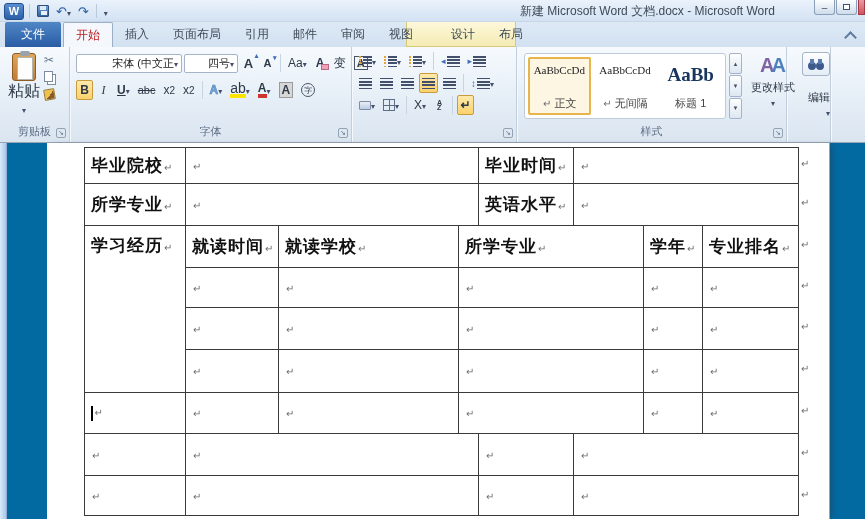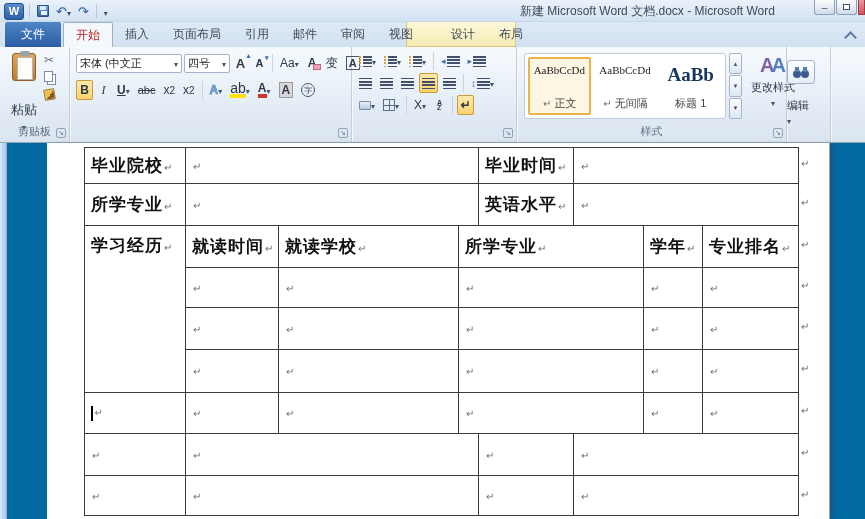--- a/index.html
+++ b/index.html
@@ -43,28 +43,28 @@
 .launcher{position:absolute;right:3px;bottom:4px;width:10px;height:10px;border:1px solid #93a3b5;border-radius:2px;color:#5d6e86;font-size:7px;line-height:8px;text-align:center}
 .launcher::after{content:"↘"}
 .sb{display:inline-flex;align-items:center;justify-content:center;height:20px;min-width:17px;padding:0 2px;border-radius:2px;font-size:12px;color:#2f3a48;border:1px solid transparent}
 .sb.on{background:linear-gradient(#ffe9ab,#fbd26d);border:1px solid #c89b3c}
 .vsep{width:1px;height:18px;background:#c9d4e2;margin:0 2px;align-self:center}
 
 .paste{position:absolute;left:5px;top:4px;width:38px;height:86px;display:flex;flex-direction:column;align-items:center;border-radius:3px}
 .clipicon{width:24px;height:28px;background:linear-gradient(#e0a65e,#c07d35);border:1px solid #8f5c22;border-radius:3px;position:relative;margin-top:2px}
 .clipicon::before{content:"";position:absolute;left:4px;top:3px;width:14px;height:21px;background:#fdfdfb;border:1px solid #b5b5ad}
 .clipicon::after{content:"";position:absolute;left:7px;top:-3px;width:10px;height:5px;background:#9aa2ab;border-radius:2px}
-.paste .txt{margin-top:20px;font-size:13px;color:#2f3a48}
+.paste .txt{margin-top:0;font-size:16px;color:#2f3a48}
 .clipcol{position:absolute;left:44px;top:6px;display:flex;flex-direction:column;gap:4px}
 .scis{font-size:12px;color:#5d6e86}
 .copyic{display:inline-block;width:9px;height:11px;background:#fff;border:1px solid #7d8ca0;box-shadow:3px 3px 0 -1px #fff,3px 3px 0 0 #7d8ca0}
 .brushic{display:inline-block;width:11px;height:11px;background:linear-gradient(135deg,#f0c04a 55%,#8a5a2a 55%);border:1px solid #9a7a30;border-radius:1px;transform:rotate(-10deg)}
 
 .frow{position:absolute;left:6px;display:flex;align-items:center;gap:2px}
-.combo{display:inline-flex;align-items:center;justify-content:space-between;height:19px;border:1px solid #a5b4c9;background:#fff;padding:0 3px;font-size:11px;color:#222;border-radius:2px;overflow:hidden;white-space:nowrap}
+.combo{display:inline-flex;align-items:center;justify-content:flex-end;height:19px;border:1px solid #a5b4c9;background:#fff;padding:0 3px;font-size:11px;color:#222;border-radius:2px;overflow:hidden;white-space:nowrap}
 .gA{position:relative;font-size:13px;font-weight:bold}
 .gA::after{content:"▴";position:absolute;top:-4px;right:-5px;font-size:7px;color:#3f6db5}
 .sA{position:relative;font-size:11px;font-weight:bold}
 .sA::after{content:"▾";position:absolute;top:-3px;right:-5px;font-size:7px;color:#3f6db5}
 .ubtn{text-decoration:underline;font-weight:bold}
 .strike{text-decoration:line-through;font-size:11px}
 .fx{color:#7aa7dd;font-weight:bold;-webkit-text-stroke:.6px #4f81bd}
 .hl{border-bottom:4px solid #ffe400;line-height:11px;font-size:14px}
 .fc{border-bottom:4px solid #d0342c;line-height:12px;font-weight:bold}
 .shade{background:#d7d7d7;border:1px solid #9a9a9a;padding:0 2px;font-weight:bold}
@@ -89,21 +89,21 @@
 .sprev{font-size:11px;color:#222;font-family:"Liberation Serif",serif}
 .sprev.big{font-size:19px;font-weight:bold;color:#17365d}
 .sname{font-size:11px;color:#444;white-space:nowrap}
 .sscroll{position:absolute;left:212px;top:6px;width:13px;height:66px;display:flex;flex-direction:column;gap:1px}
 .sscroll .sbn{flex:1;border:1px solid #a5b4c9;background:linear-gradient(#fdfefe,#dde7f2);font-size:6px;color:#44506b;display:flex;align-items:center;justify-content:center;border-radius:2px}
 .chgstyle{position:absolute;left:230px;top:6px;width:52px;height:80px;display:flex;flex-direction:column;align-items:center}
 .aa{font-size:20px;font-weight:bold;line-height:24px}
 .aa .a1{color:#8064a2}.aa .a2{color:#4f81bd;margin-left:-3px}
 .chgstyle .txt{font-size:11px;color:#2f3a48;margin-top:3px;white-space:nowrap}
 
-.editg{display:flex;flex-direction:column;align-items:flex-start;padding-top:13px}
+.editg{display:flex;flex-direction:column;align-items:flex-end;padding-top:5px}
 .binbtn{width:28px;height:24px;border:1px solid #a5b4c9;border-radius:3px;background:linear-gradient(#fdfefe,#e4edf6);display:flex;align-items:center;justify-content:center}
 .editg .txt{font-size:11px;color:#2f3a48;margin-top:14px}
 
 
 .docarea{position:absolute;top:143px;left:0;right:0;bottom:0;background:#0369a1}
 .framestrip{position:absolute;left:0;top:0;bottom:0;width:7px;background:linear-gradient(90deg,#d8ebfa,#a9c7e8);border-right:1px solid #8fb0d4}
 .page{position:absolute;left:47px;top:0;bottom:0;width:783px;background:#fff;border-right:1px solid #9aa2ab;box-shadow:4px 0 5px -2px rgba(50,55,65,.45)}
 .doctable{position:absolute;left:37px;top:4px;border-collapse:collapse;table-layout:fixed}
 .doctable td{border:1px solid #3a3a3a;vertical-align:middle;padding-left:6px;overflow:hidden;white-space:nowrap}
 .celllab{font-family:"DejaVu Serif","Liberation Serif",serif;font-size:17px;font-weight:600;color:#111;letter-spacing:1px}
@@ -179,21 +179,21 @@
       <div class="glabel">剪贴板</div>
       <span class="launcher"></span>
     </div>
 
     <div class="rgroup" style="left:70px;width:282px">
       <div class="frow" style="top:6px">
         <span class="combo" style="width:106px">
             <span>宋体 (中文正</span>
             <span class="car"></span>
           </span>
-        <span class="combo" style="width:46px">
+        <span class="combo" style="width:54px">
             <span>四号</span>
             <span class="car"></span>
           </span>
         <span class="sb">
             <span class="gA">A</span>
           </span>
         <span class="sb">
             <span class="sA">A</span>
           </span>
         <span class="vsep"></span>
@@ -242,20 +242,21 @@
             <span class="fc">A</span>
             <span class="car"></span>
           </span>
         <span class="sb">
             <span class="shade">A</span>
           </span>
         <span class="sb">
             <span class="encl">字</span>
           </span>
       </div>
+      <div class="glabel">字体</div>
       <span class="launcher"></span>
     </div>
 
     <div class="rgroup" style="left:352px;width:165px">
       <div class="frow" style="top:4px;left:4px">
         <span class="sb">
             <span class="bars dot"></span>
             <span class="car"></span>
           </span>
         <span class="sb">

